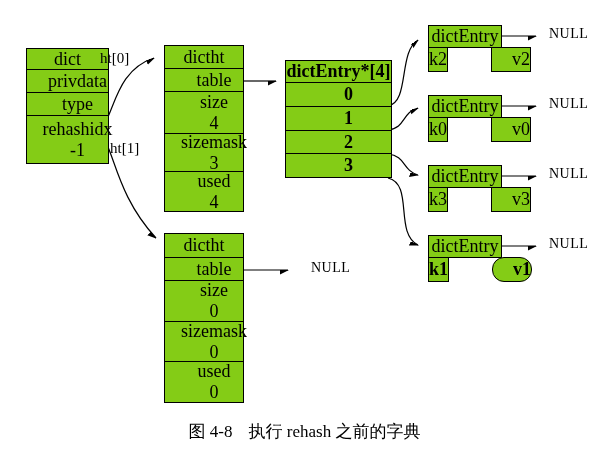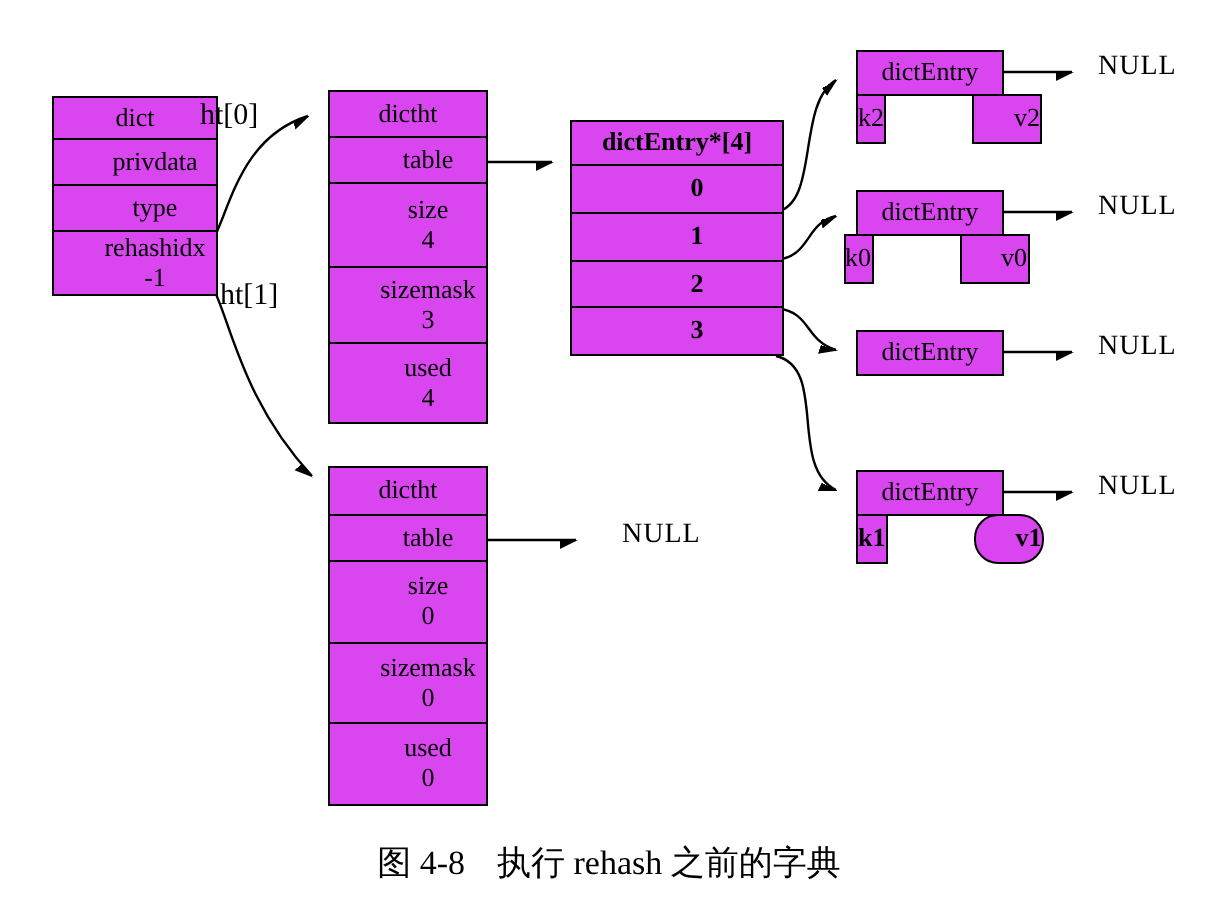--- a/index.html
+++ b/index.html
@@ -4,23 +4,23 @@
 <style>
   html,body{margin:0;padding:0;background:#fff;}
   #stage{
     position:relative;width:609px;height:449px;background:#ffffff;
     font-family:"Liberation Serif","DejaVu Serif",serif;color:#000;
     overflow:hidden;
   }
   #wires{position:absolute;left:0;top:0;width:609px;height:449px;z-index:0;}
   .box{position:absolute;z-index:1;display:flex;flex-direction:column;}
   .cell{
-    box-sizing:border-box;border:1px solid #000;background:#d946ef;
+    box-sizing:border-box;border:1px solid #000;background:#84cc16;
     display:flex;flex-direction:column;align-items:center;justify-content:center;
-    font-size:13px;line-height:1.15;
+    font-size:18px;line-height:1.15;
   }
   .cell + .cell{margin-top:-1px;padding-left:20px;}
   .kvrow{display:flex;margin-top:-1px;gap:44px;}
   .kvrow .cell{flex:1;}
   .kvrow .cell + .cell{margin-top:0;margin-left:-1px;}
   .freelabel{position:absolute;z-index:2;font-size:15px;white-space:nowrap;}
   .nulltext{position:absolute;z-index:2;font-size:14px;letter-spacing:0.5px;white-space:nowrap;}
   #caption{
     position:absolute;left:0;top:420px;width:609px;text-align:center;
     font-size:17px;z-index:2;white-space:nowrap;
@@ -57,21 +57,21 @@
   <div class="box" style="left:26px;top:48px;width:83px;">
     <div class="cell" style="height:22px;">
         <span>dict</span>
       </div>
     <div class="cell" style="height:24px;">
         <span>privdata</span>
       </div>
     <div class="cell" style="height:24px;">
         <span>type</span>
       </div>
-    <div class="cell" style="height:33px;">
+    <div class="cell" style="height:49px;">
       <span>rehashidx</span>
       <span>-1</span>
     </div>
   </div>
 
   <span class="freelabel" style="left:100px;top:50px;">ht[0]</span>
   <span class="freelabel" style="left:110px;top:140px;">ht[1]</span>
 
   <div class="box" style="left:164px;top:45px;width:80px;">
     <div class="cell" style="height:24px;">
@@ -144,34 +144,42 @@
       <div class="cell" style="height:25px;">
           <span>v2</span>
         </div>
     </div>
   </div>
 
   <div class="box" style="left:428px;top:95px;width:74px;">
     <div class="cell" style="height:23px;">
         <span>dictEntry</span>
       </div>
-    <div class="kvrow" style="width:80px;justify-content:center;">
+    <div class="kvrow" style="width:80px;">
       <div class="cell" style="height:25px;">
           <span>k0</span>
         </div>
       <div class="cell" style="height:25px;">
           <span>v0</span>
         </div>
     </div>
   </div>
 
   <div class="box" style="left:428px;top:165px;width:74px;">
     <div class="cell" style="height:23px;">
         <span>dictEntry</span>
       </div>
+    <div class="kvrow" style="width:68px;">
+      <div class="cell" style="height:25px;">
+          <span>k3</span>
+        </div>
+      <div class="cell" style="height:25px;">
+          <span>v3</span>
+        </div>
+    </div>
   </div>
 
   <div class="box" style="left:428px;top:235px;width:74px;">
     <div class="cell" style="height:23px;">
         <span>dictEntry</span>
       </div>
     <div class="kvrow" style="width:68px;font-weight:bold;">
       <div class="cell" style="height:25px;">
           <span>k1</span>
         </div>

